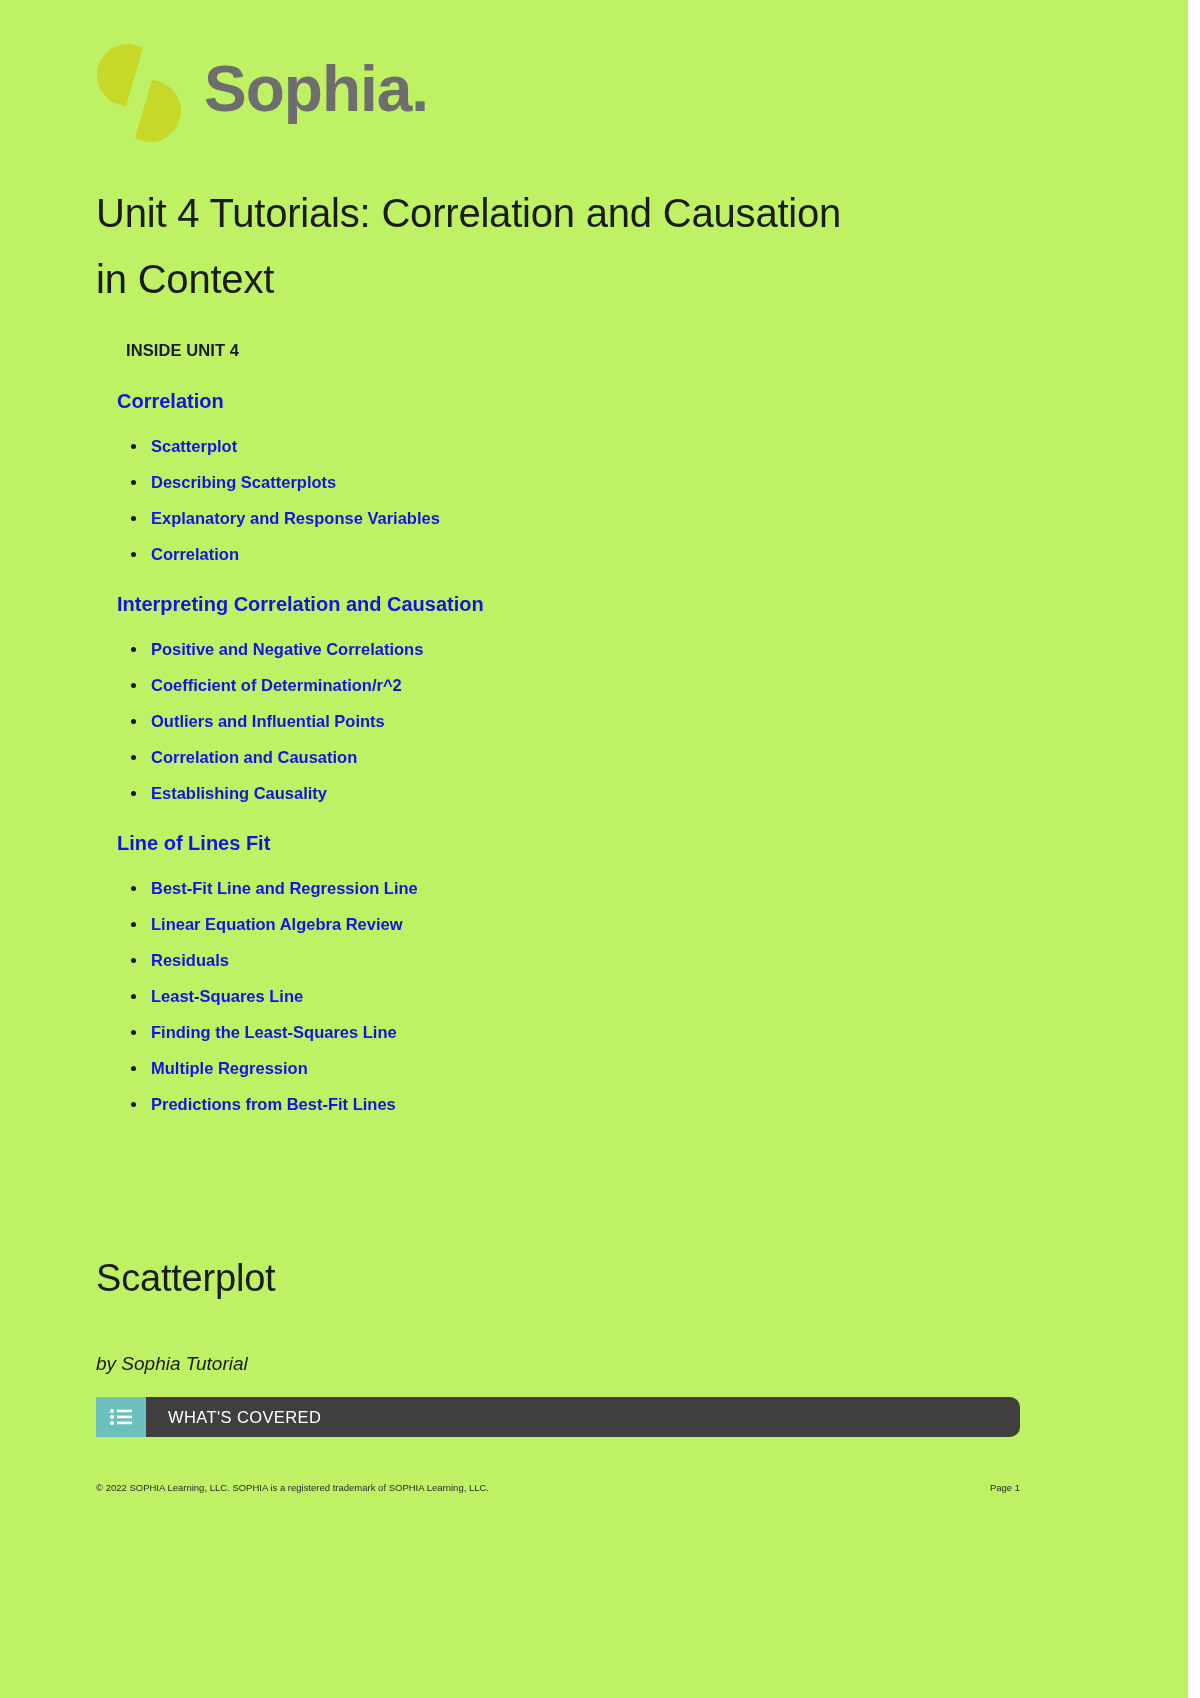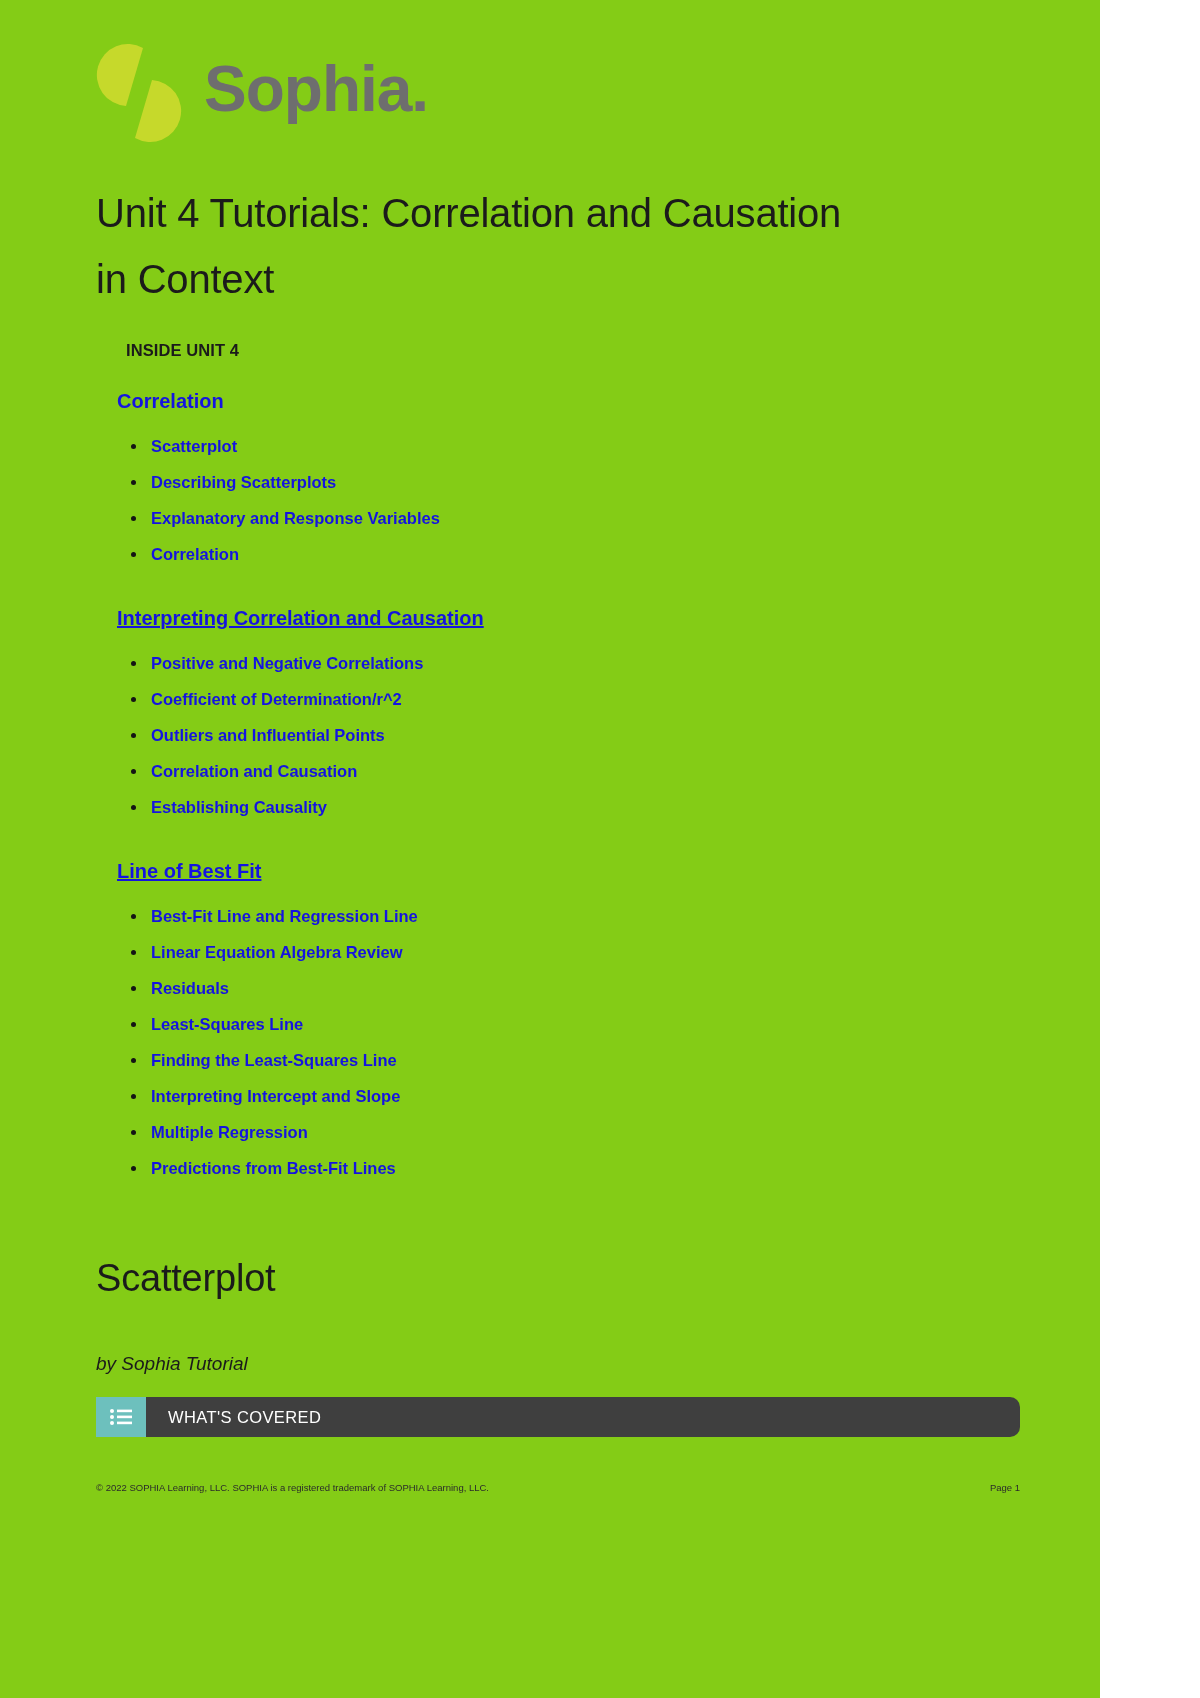--- a/index.html
+++ b/index.html
@@ -10,23 +10,23 @@
   body {
     width: 1200px;
     height: 1698px;
     position: relative;
     font-family: "Liberation Sans", sans-serif;
     -webkit-font-smoothing: antialiased;
   }
   .page {
     position: absolute;
     left: 0; top: 0;
-    width: 1100px;
+    width: 1188px;
     height: 1698px;
-    background: #84cc16;
+    background: #bef264;
     overflow: hidden;
   }
   
   .logo-row {
     position: absolute;
     left: 96px;
     top: 38px;
     display: flex;
     align-items: center;
     gap: 22px;
@@ -72,21 +72,21 @@
     margin: 0 0 22px 0;
   }
   .toc-section:last-child { margin-bottom: 0; }
   .toc-heading {
     font-size: 20px;
     font-weight: 700;
     color: #1414e0;
     margin: 0 0 26px 0;
     line-height: 1.1;
   }
-  .toc-section.second .toc-heading { margin-top: 44px; text-decoration: underline; }
+  .toc-section.second .toc-heading { margin-top: 30px; }
   .toc-list {
     list-style: none;
     margin: 0;
     padding: 0 0 0 34px;
   }
   .toc-list li {
     position: relative;
     font-size: 16.5px;
     font-weight: 600;
     color: #1414e0;
@@ -212,28 +212,27 @@
       <ul class="toc-list">
         <li>Positive and Negative Correlations</li>
         <li>Coefficient of Determination/r^2</li>
         <li>Outliers and Influential Points</li>
         <li>Correlation and Causation</li>
         <li>Establishing Causality</li>
       </ul>
     </div>
 
     <div class="toc-section second">
-      <div class="toc-heading">Line of Best Fit</div>
+      <div class="toc-heading">Line of Lines Fit</div>
       <ul class="toc-list">
         <li>Best-Fit Line and Regression Line</li>
         <li>Linear Equation Algebra Review</li>
         <li>Residuals</li>
         <li>Least-Squares Line</li>
         <li>Finding the Least-Squares Line</li>
-        <li>Interpreting Intercept and Slope</li>
         <li>Multiple Regression</li>
         <li>Predictions from Best-Fit Lines</li>
       </ul>
     </div>
 
   </div>
 
   <div class="lesson-title">Scatterplot</div>
   <div class="byline">by Sophia Tutorial</div>
 

